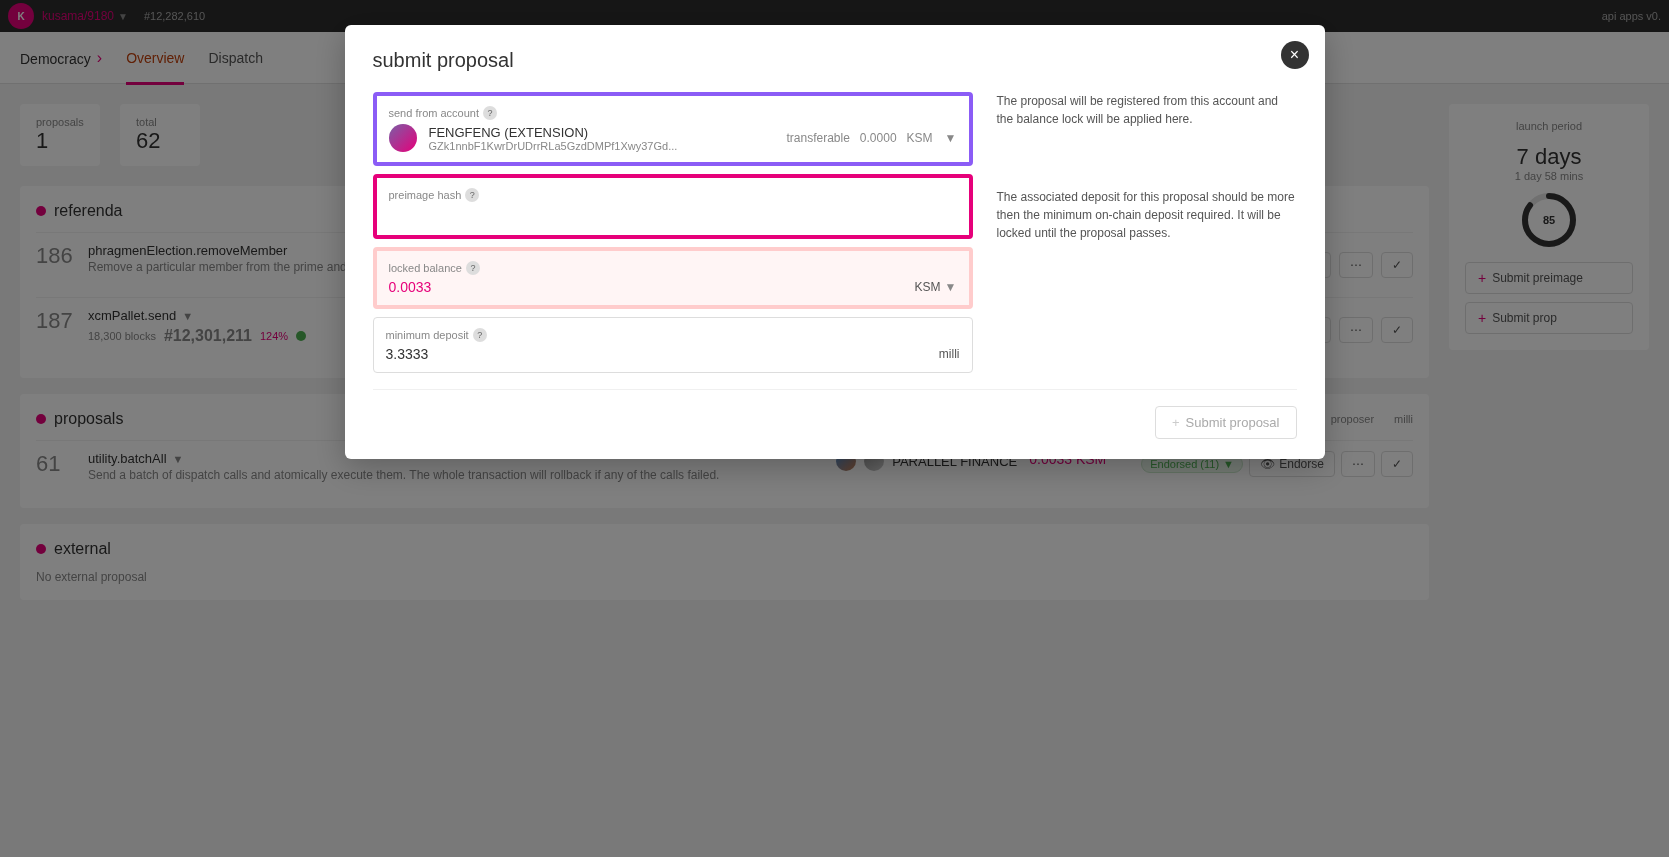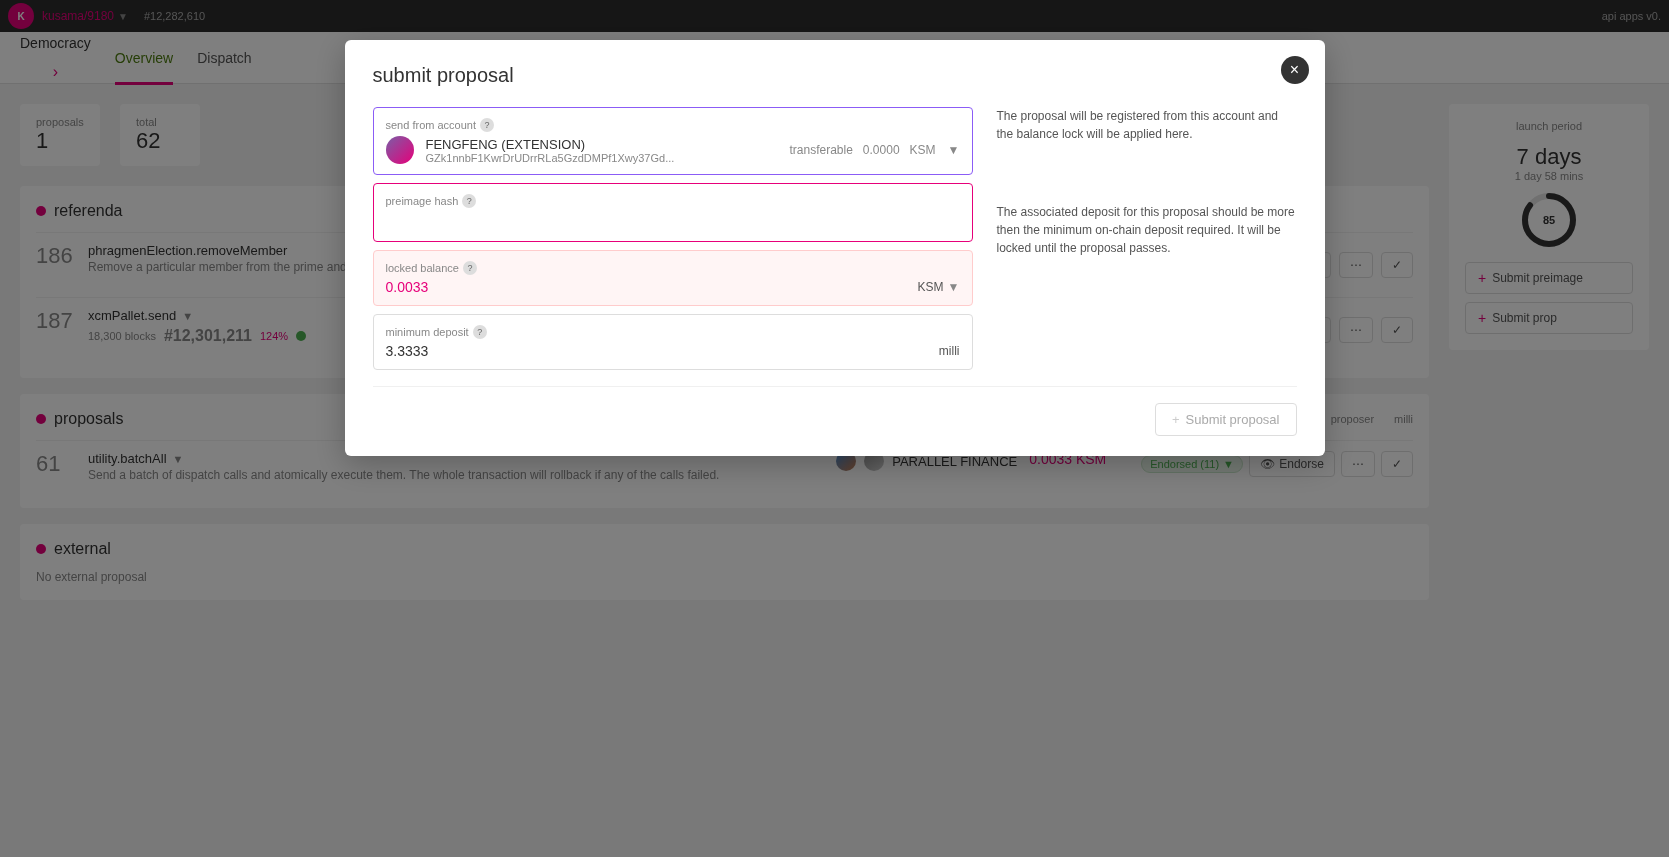--- a/index.html
+++ b/index.html
@@ -63,35 +63,35 @@
     .second-nav {
       background: #fff;
       height: 52px;
       display: flex;
       align-items: center;
       padding: 0 20px;
       border-bottom: 1px solid #e0e0e0;
       gap: 24px;
     }
     .breadcrumb-item {
-      display: flex; align-items: center; gap: 12px;
-      color: #333; font-size: 14px; flex-direction: column;
+      display: flex; align-items: flex-end; gap: 6px;
+      color: #333; font-size: 14px;
     }
     .breadcrumb-arrow {
       color: #e6007a; font-size: 16px;
     }
     .nav-tab {
       padding: 4px 0;
       font-size: 14px;
       cursor: pointer;
       color: #555;
       position: relative;
     }
     .nav-tab.active {
-      color: #4d7c0f;
+      color: #c2410c;
       font-weight: 500;
     }
     .nav-tab.active::after {
       content: '';
       position: absolute;
       bottom: -15px;
       left: 0; right: 0;
       height: 3px;
       background: #e6007a;
     }
@@ -247,21 +247,21 @@
 
     
     .overlay {
       position: fixed;
       top: 0; left: 0; right: 0; bottom: 0;
       background: rgba(0,0,0,0.5);
       z-index: 100;
       display: flex;
       align-items: flex-start;
       justify-content: center;
-      padding-top: 40px;
+      padding-top: 25px;
     }
 
     
     .modal {
       background: #fff;
       border-radius: 6px;
       width: 980px;
       max-width: 95vw;
       position: relative;
       padding: 24px 28px 20px;
@@ -300,21 +300,21 @@
       font-size: 12px;
       color: #555;
       line-height: 1.5;
     }
     .modal-help-block {
       margin-bottom: 60px;
     }
 
     
     .field-group {
-      border: 1px solid #8b5cf6;
+      border: 4px solid #8b5cf6;
       border-radius: 4px;
       padding: 10px 12px;
       margin-bottom: 8px;
       background: #fff;
     }
     .field-label {
       font-size: 11px;
       color: #888;
       margin-bottom: 4px;
       display: flex; align-items: center; gap: 4px;

